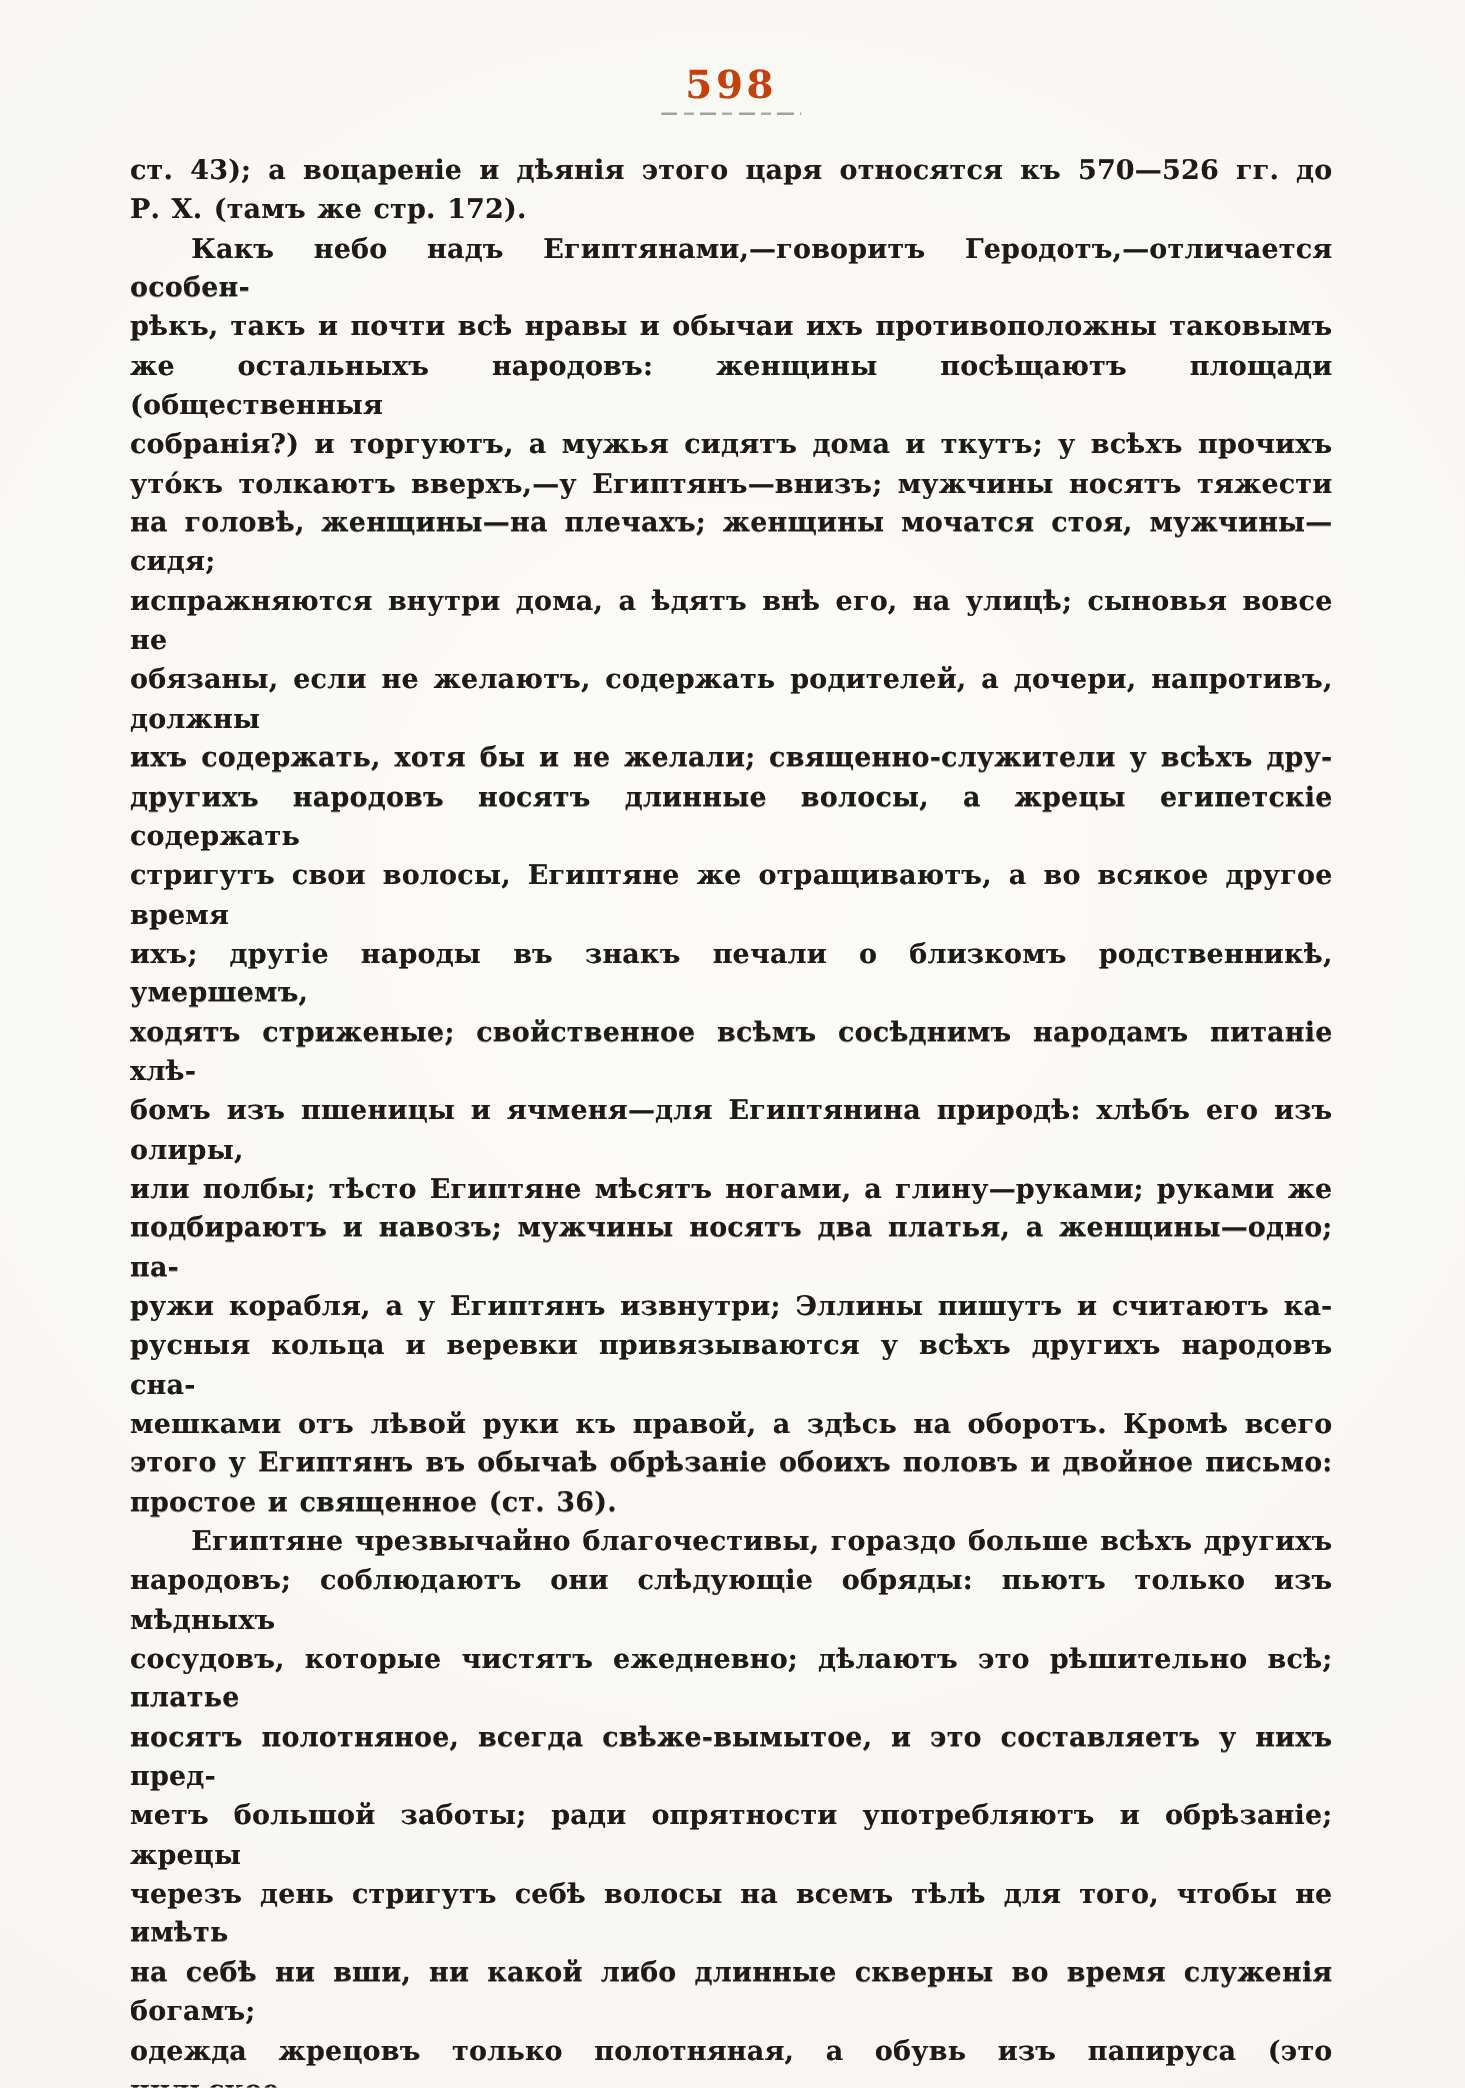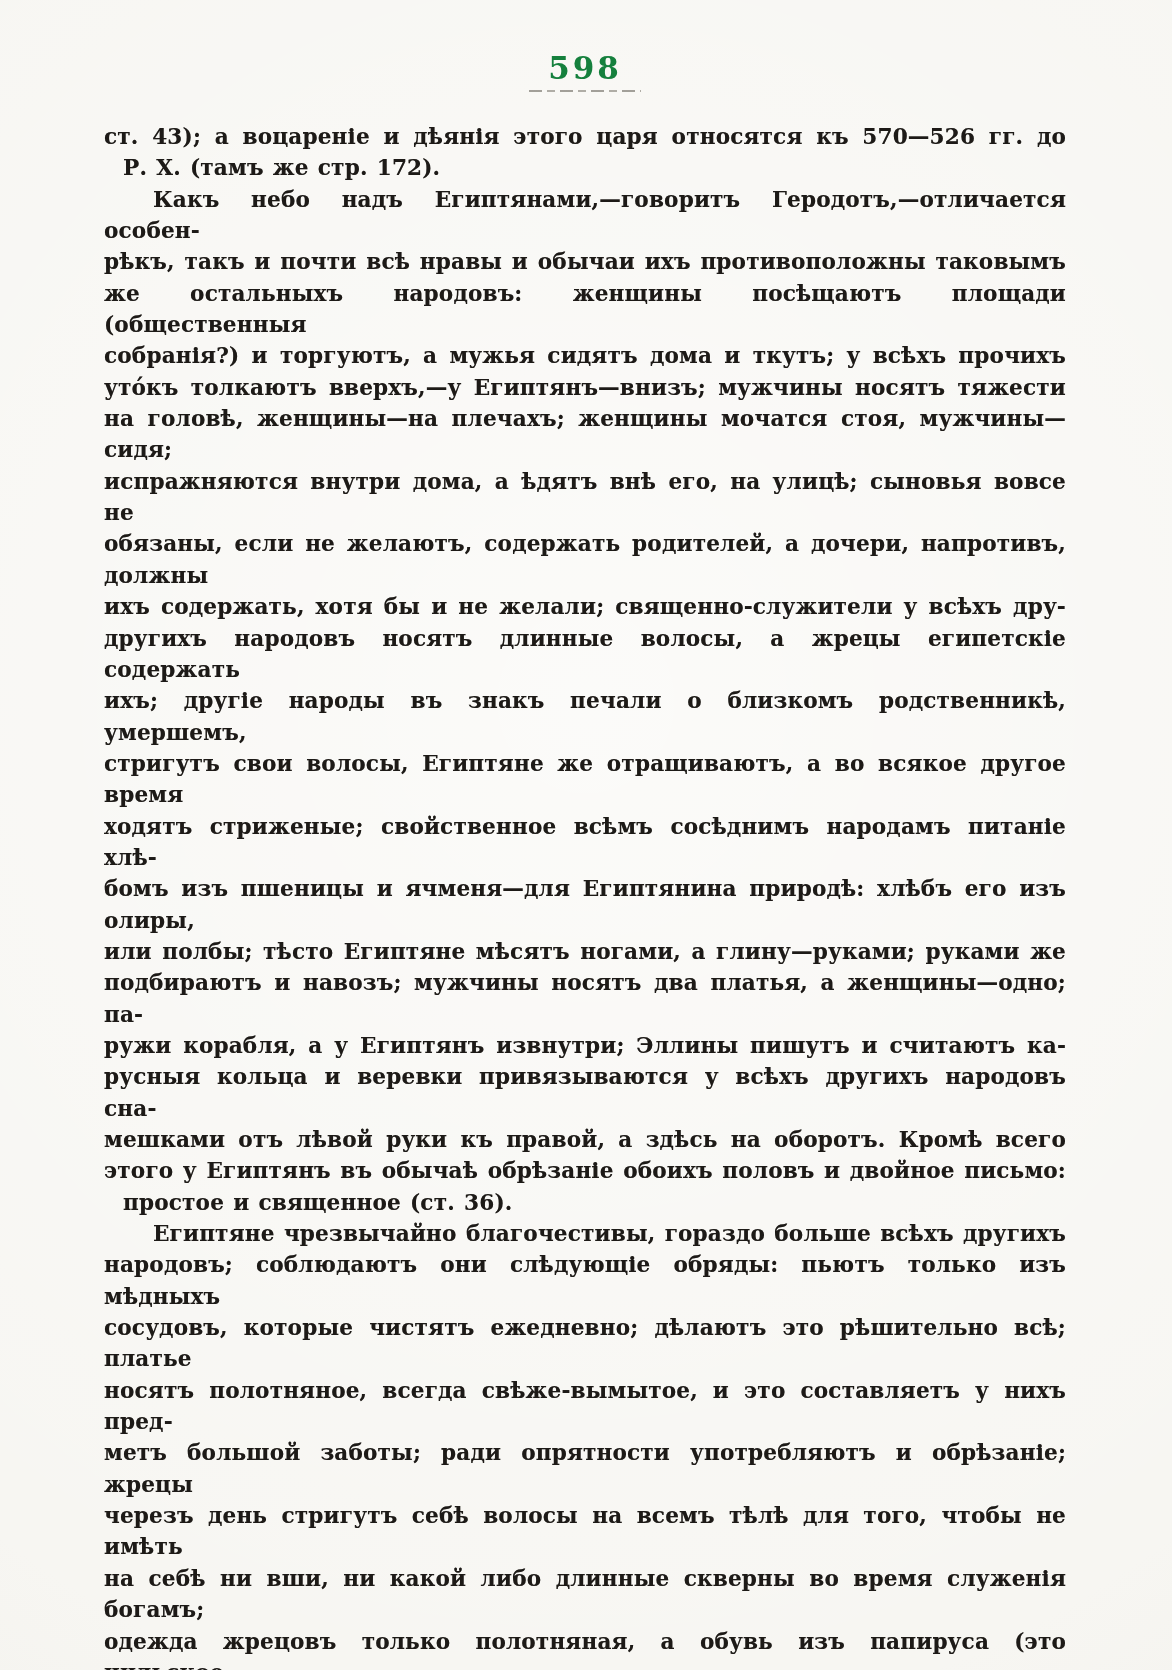--- a/index.html
+++ b/index.html
@@ -22,21 +22,21 @@
     top: 50px;
     left: 104px;
     width: 962px;
     text-align: center;
   }
   .page-number {
     display: inline-block;
     font-size: 31px;
     font-weight: 700;
     letter-spacing: 3px;
-    color: #15803d;
+    color: #c2410c;
   }
   .header-rule {
     width: 112px;
     height: 2px;
     margin: 4px auto 0 auto;
     background: repeating-linear-gradient(90deg,
       #7d7a72 0px, #7d7a72 13px,
       rgba(0,0,0,0) 13px, rgba(0,0,0,0) 18px,
       #908d84 18px, #908d84 26px,
       rgba(0,0,0,0) 26px, rgba(0,0,0,0) 31px);
@@ -56,21 +56,21 @@
     text-shadow: 0 0.25px 0 rgba(29,26,23,0.45);
   }
   .paragraph { margin: 0; }
   .line {
     text-align: justify;
     text-align-last: justify;
     white-space: nowrap; 
   }
   .line { white-space: normal; }
   .line.indent { text-indent: 49px; }
-  .line.para-last { text-align-last: left; margin-left: 19px; }
+  .line.para-last { text-align-last: left; }
 </style>
 </head>
 <body>
 
 <header class="page-header">
   <div class="page-number">598</div>
   <div class="header-rule"></div>
 </header>
 
 <main class="text-block">
@@ -82,22 +82,22 @@
       <div class="line indent">Какъ небо надъ Египтянами,—говоритъ Геродотъ,—отличается особен-</div>
       <div class="line">рѣкъ, такъ и почти всѣ нравы и обычаи ихъ противоположны таковымъ</div>
       <div class="line">же остальныхъ народовъ: женщины посѣщаютъ площади (общественныя</div>
       <div class="line">собранія?) и торгуютъ, а мужья сидятъ дома и ткутъ; у всѣхъ прочихъ</div>
       <div class="line">утóкъ толкаютъ вверхъ,—у Египтянъ—внизъ; мужчины носятъ тяжести</div>
       <div class="line">на головѣ, женщины—на плечахъ; женщины мочатся стоя, мужчины—сидя;</div>
       <div class="line">испражняются внутри дома, а ѣдятъ внѣ его, на улицѣ; сыновья вовсе не</div>
       <div class="line">обязаны, если не желаютъ, содержать родителей, а дочери, напротивъ, должны</div>
       <div class="line">ихъ содержать, хотя бы и не желали; священно-служители у всѣхъ дру-</div>
       <div class="line">другихъ народовъ носятъ длинные волосы, а жрецы египетскіе содержать</div>
+      <div class="line">стригутъ свои волосы, Египтяне же отращиваютъ, а во всякое другое время</div>
       <div class="line">ихъ; другіе народы въ знакъ печали о близкомъ родственникѣ, умершемъ,</div>
-      <div class="line">стригутъ свои волосы, Египтяне же отращиваютъ, а во всякое другое время</div>
       <div class="line">ходятъ стриженые; свойственное всѣмъ сосѣднимъ народамъ питаніе хлѣ-</div>
       <div class="line">бомъ изъ пшеницы и ячменя—для Египтянина природѣ: хлѣбъ его изъ олиры,</div>
       <div class="line">или полбы; тѣсто Египтяне мѣсятъ ногами, а глину—руками; руками же</div>
       <div class="line">подбираютъ и навозъ; мужчины носятъ два платья, а женщины—одно; па-</div>
       <div class="line">ружи корабля, а у Египтянъ извнутри; Эллины пишутъ и считаютъ ка-</div>
       <div class="line">русныя кольца и веревки привязываются у всѣхъ другихъ народовъ сна-</div>
       <div class="line">мешками отъ лѣвой руки къ правой, а здѣсь на оборотъ. Кромѣ всего</div>
       <div class="line">этого у Египтянъ въ обычаѣ обрѣзаніе обоихъ половъ и двойное письмо:</div>
       <div class="line para-last">простое и священное (ст. 36).</div>
     </div>

